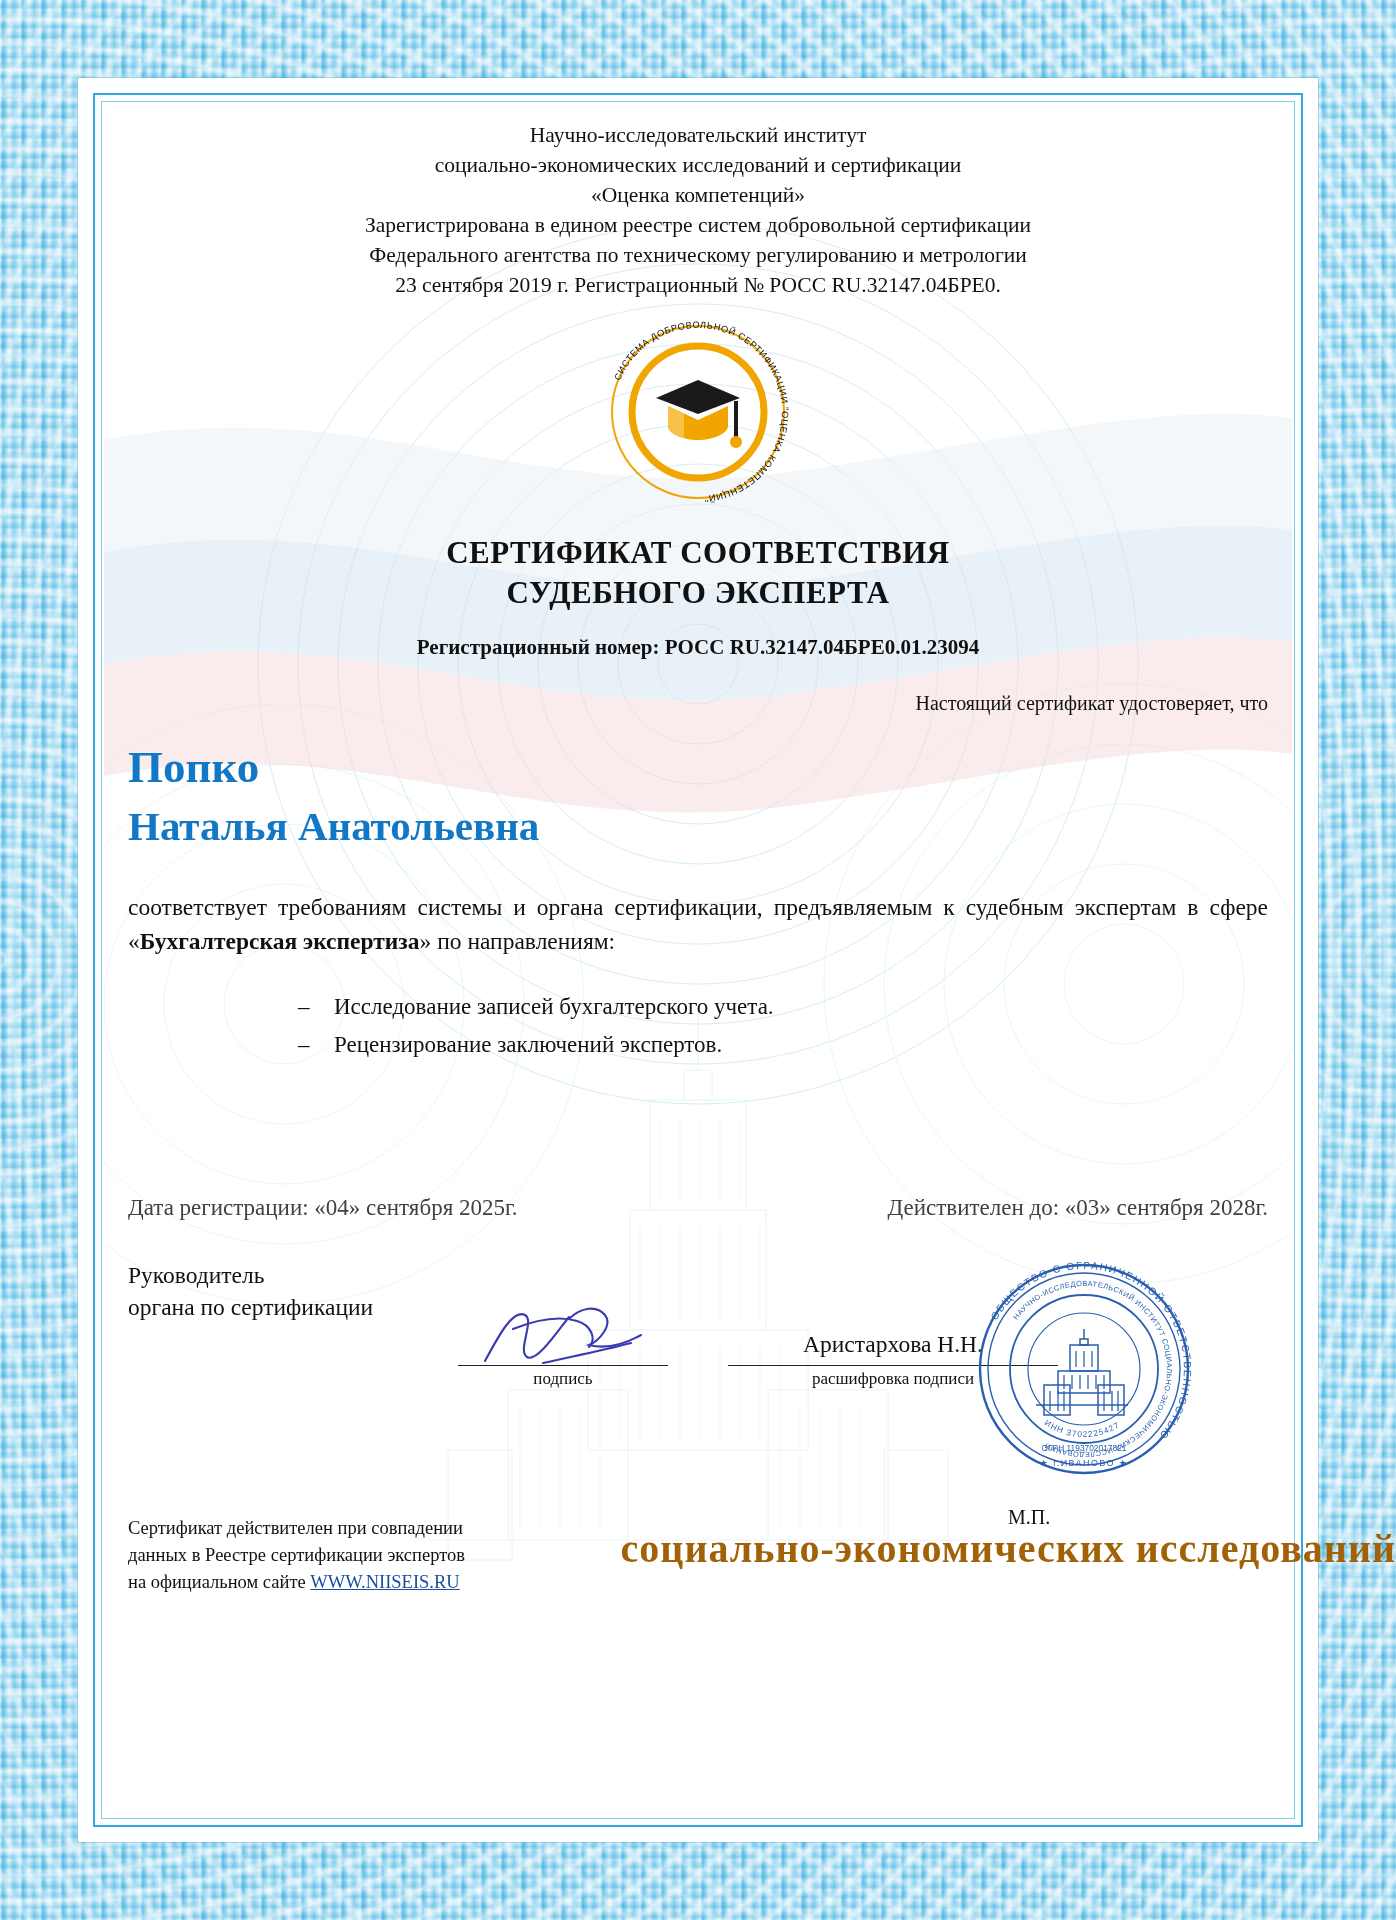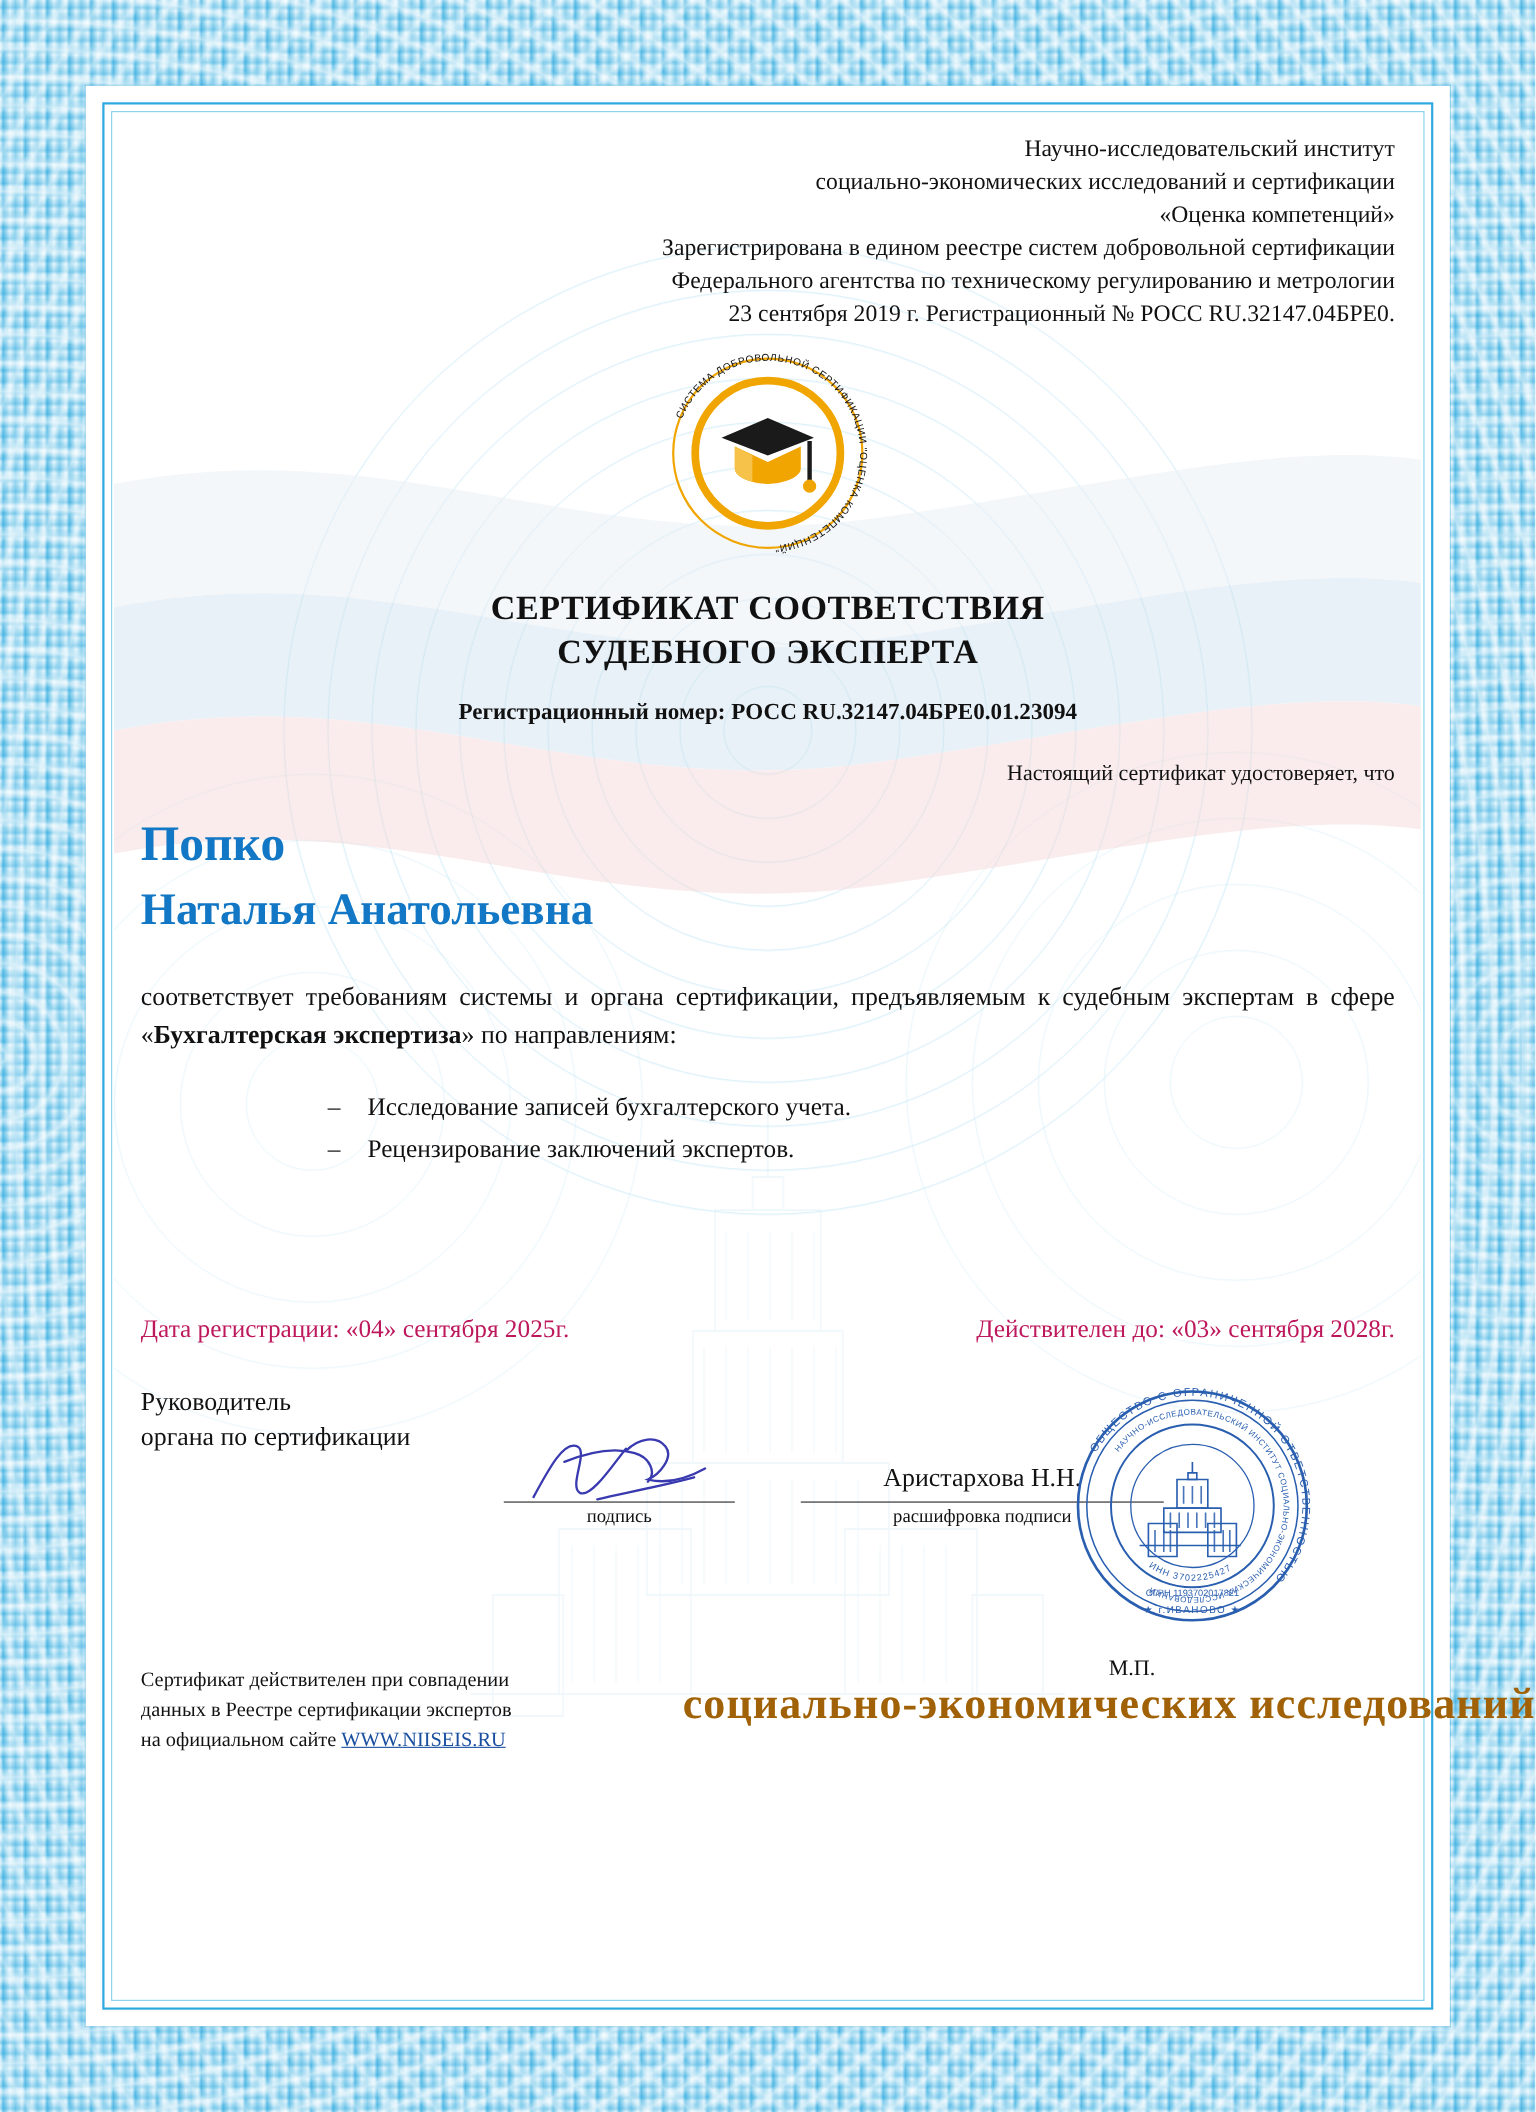--- a/index.html
+++ b/index.html
@@ -97,21 +97,21 @@
     white-space: nowrap;
   }
 
   
   .content {
     position: absolute;
     left: 128px; top: 120px; right: 128px; bottom: 120px;
   }
 
   .org-block {
-    text-align: right;
+    text-align: center;
     font-size: 21.5px;
     line-height: 1.40;
     color: #111111;
     position: relative;
     z-index: 5;
   }
   .org-block div { white-space: nowrap; }
 
   .emblem-wrap {
     margin-top: 6px;
@@ -185,21 +185,21 @@
   .scopes .scope-item { display: flex; gap: 22px; }
   .scopes .dash { width: 14px; }
 
   .dates-row {
     position: absolute;
     left: 0; right: 0;
     top: 1075px;
     display: flex;
     justify-content: space-between;
     font-size: 23px;
-    color: #be185d;
+    color: #404040;
     z-index: 5;
   }
 
   .sign-block {
     position: absolute;
     left: 0; right: 0;
     top: 1140px;
     z-index: 5;
   }
   .sign-role {

